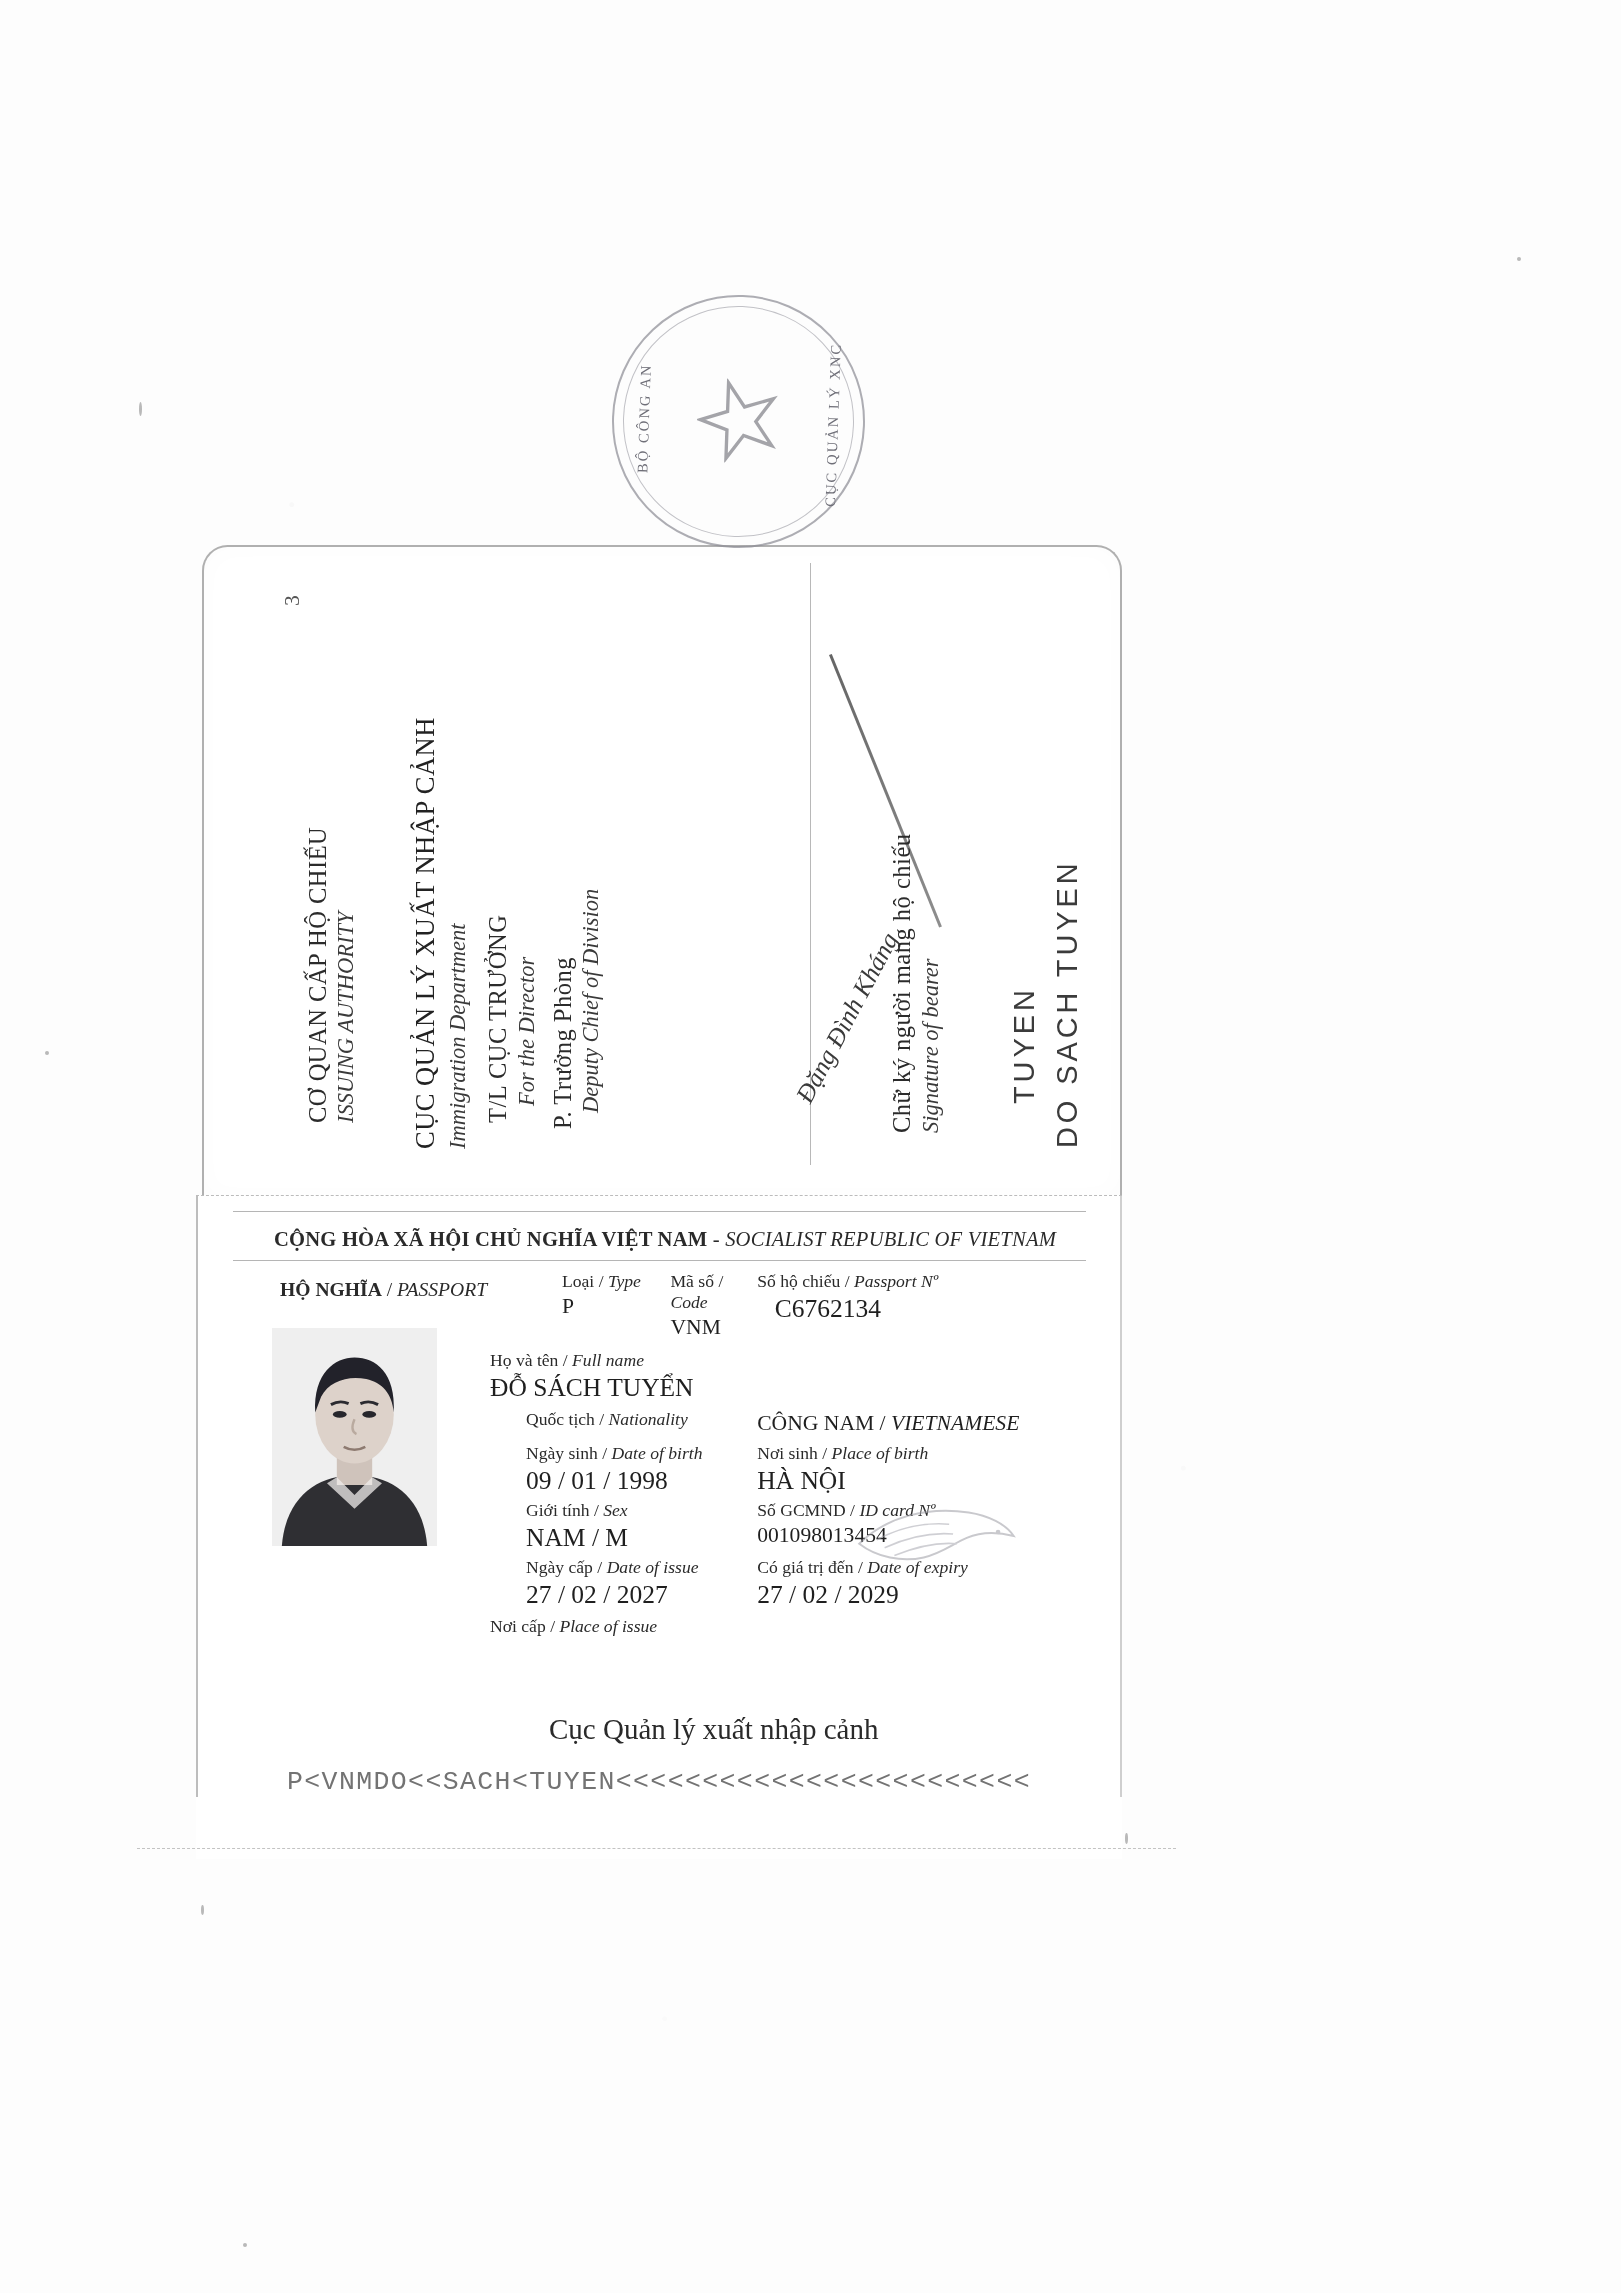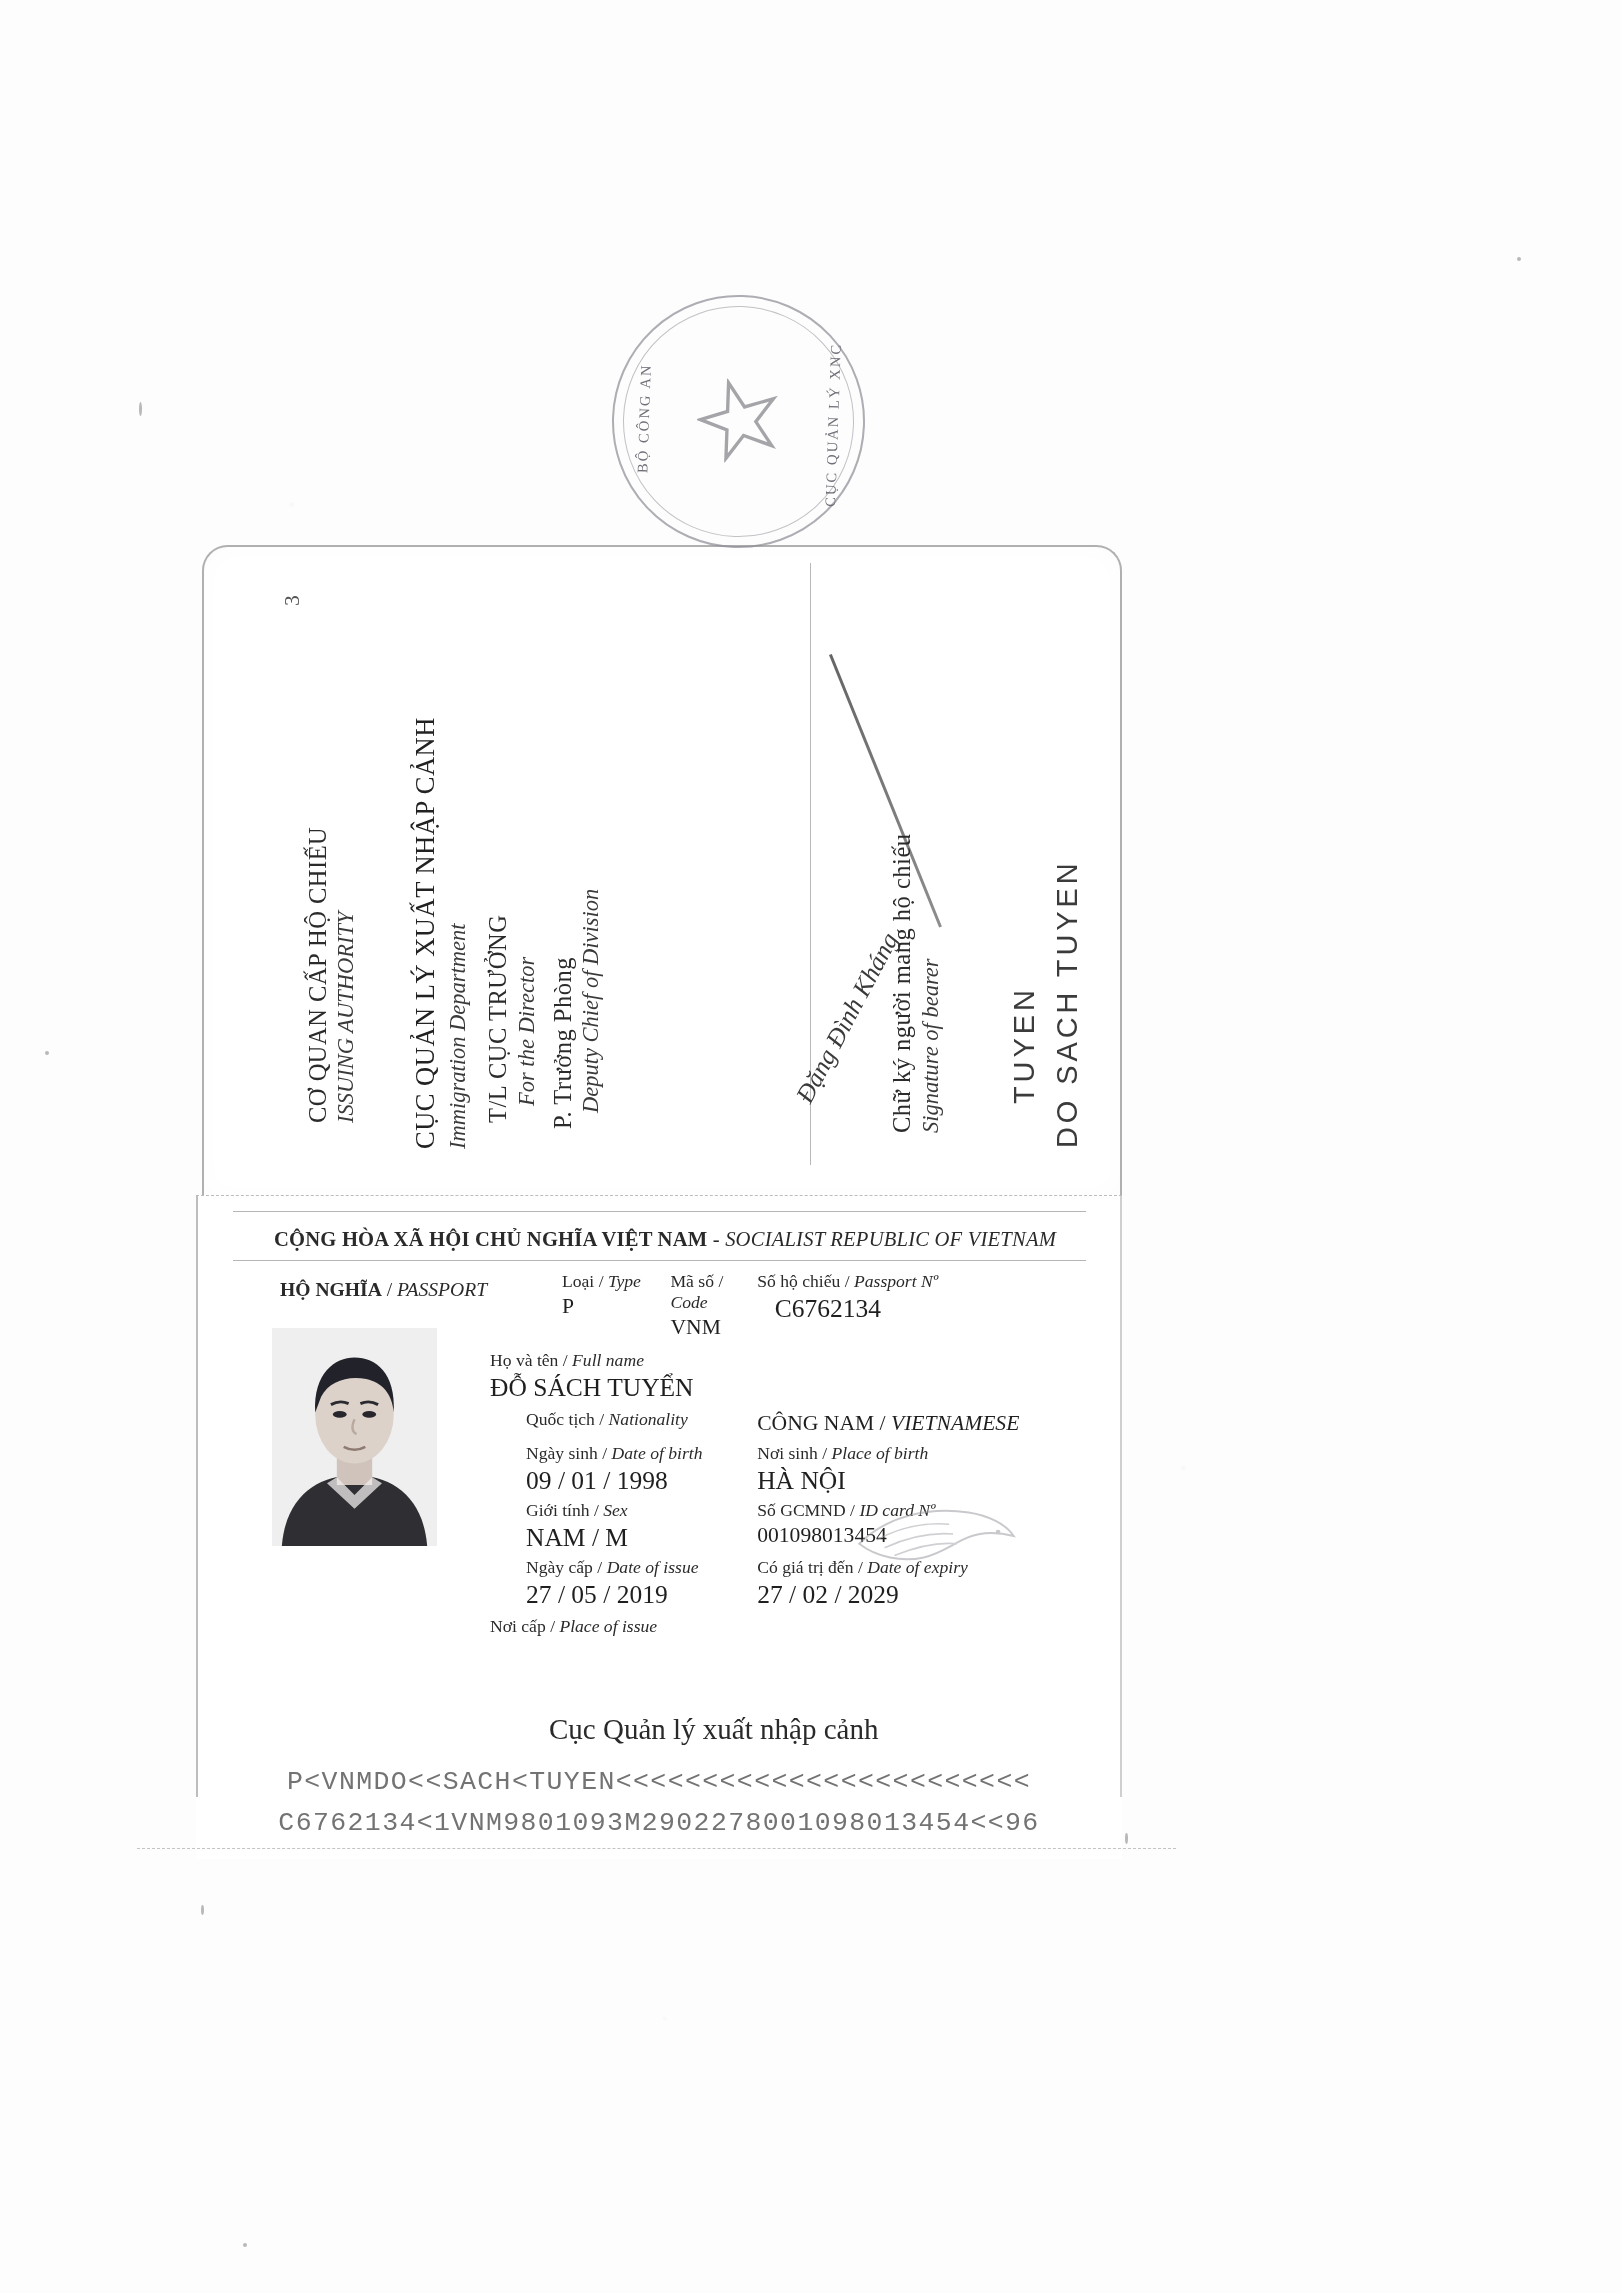--- a/index.html
+++ b/index.html
@@ -530,21 +530,21 @@
           </div>
         </div>
 
         <div class="row" style="margin-top:3.9px;">
           <div class="col-a">
             <div class="f-label">
               <span class="vn">Ngày cấp</span>
               <span>/</span>
               <span class="en">Date of issue</span>
             </div>
-            <div class="f-value">27 / 05 / 2019</div>
+            <div class="f-value">27 / 02 / 2027</div>
           </div>
           <div class="col-b">
             <div class="f-label">
               <span class="vn">Có giá trị đến</span>
               <span>/</span>
               <span class="en">Date of expiry</span>
             </div>
             <div class="f-value">27 / 02 / 2029</div>
           </div>
         </div>
@@ -563,18 +563,17 @@
       <svg class="bird" viewBox="0 0 170 90">
         <path d="M8 56 C36 28 78 18 120 24 C140 27 158 36 166 48 C150 44 132 44 118 50 C104 56 92 66 74 70 C52 75 26 70 8 56 Z" fill="none" stroke="#9d9da5" stroke-width="2"></path>
         <path d="M26 52 C48 40 74 34 100 36" fill="none" stroke="#a9a9b1" stroke-width="1.6"></path>
         <path d="M34 60 C56 50 80 44 104 46" fill="none" stroke="#a9a9b1" stroke-width="1.6"></path>
         <path d="M44 68 C64 60 86 54 108 56" fill="none" stroke="#a9a9b1" stroke-width="1.6"></path>
         <circle cx="150" cy="44" r="2.4" fill="#9d9da5"></circle>
       </svg>
 
       <div class="mrz">
         <div>P&lt;VNMDO&lt;&lt;SACH&lt;TUYEN&lt;&lt;&lt;&lt;&lt;&lt;&lt;&lt;&lt;&lt;&lt;&lt;&lt;&lt;&lt;&lt;&lt;&lt;&lt;&lt;&lt;&lt;&lt;&lt;</div>
-        <div>C6762134&lt;1VNM9801093M2902278001098013454&lt;&lt;96</div>
       </div>
     </div>
   </div>
 </div>
 
 
 </body></html>

